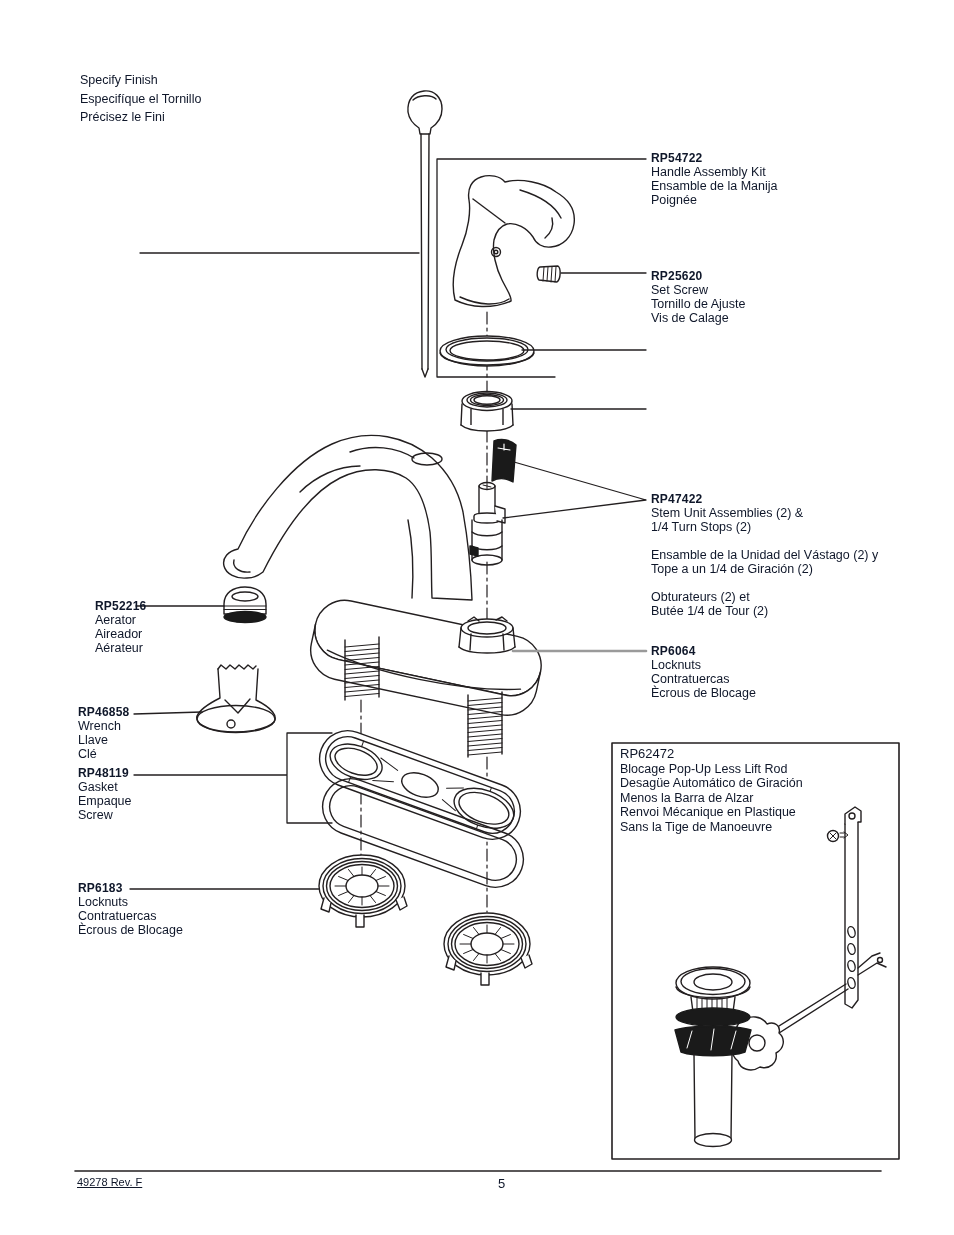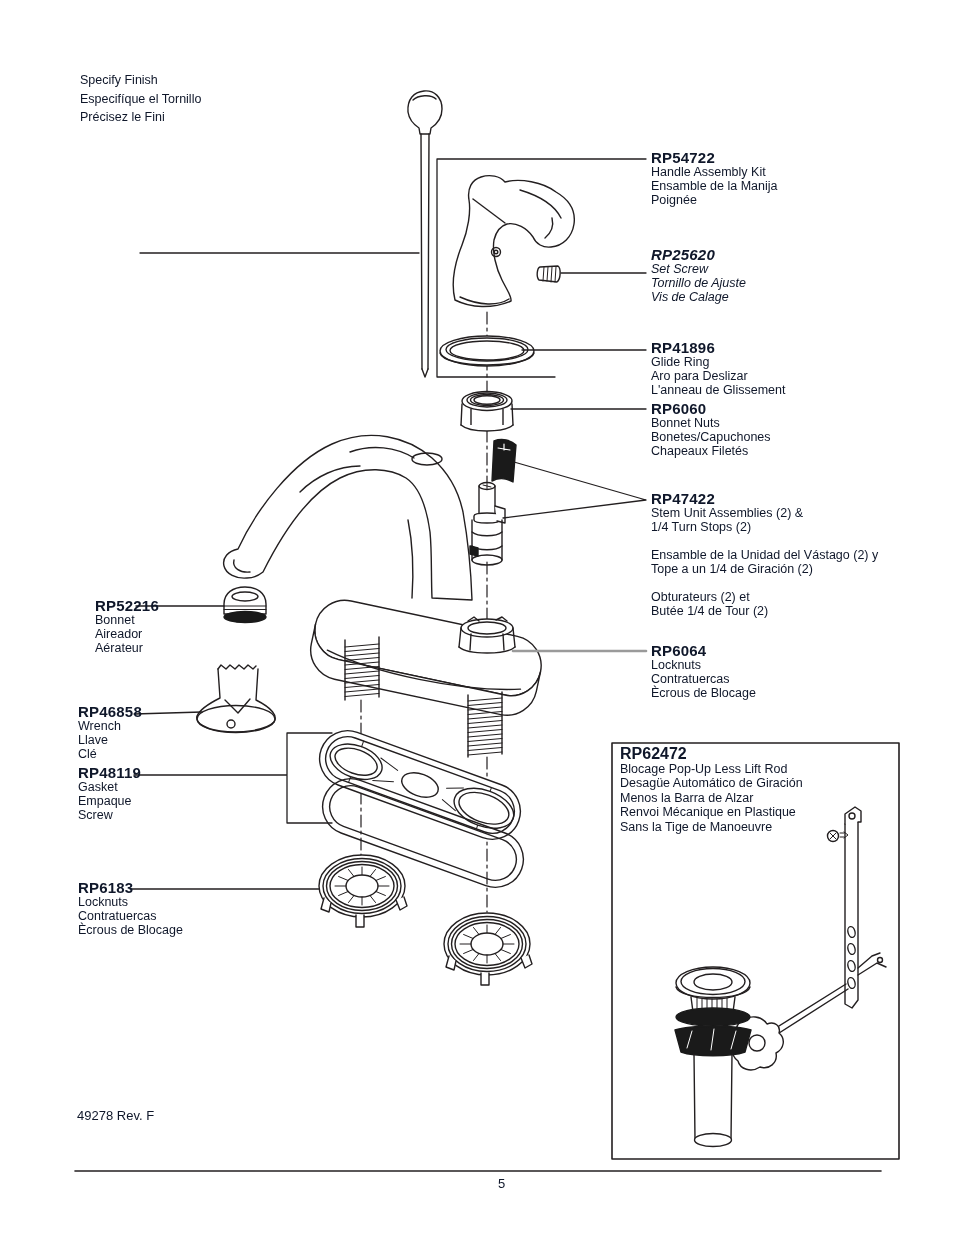--- a/index.html
+++ b/index.html
@@ -4,26 +4,26 @@
 <style>
   html,body{margin:0;padding:0;background:#e8e8e8;}
   .page{
     position:relative;width:954px;height:1235px;margin:0 auto;
     background:#ffffff;overflow:hidden;
     font-family:"Liberation Sans","DejaVu Sans",sans-serif;
     color:#0f172a;
   }
   svg.art{position:absolute;left:0;top:0;}
   .lbl{position:absolute;font-size:12.5px;line-height:14px;white-space:nowrap;}
-  .lbl .num{font-weight:bold;font-size:15px;letter-spacing:.2px;}
+  .lbl .num{font-weight:bold;font-size:12px;letter-spacing:.2px;}
   .lbl .line:empty{height:14px;}
   .note{position:absolute;font-size:12.5px;line-height:18.5px;white-space:nowrap;}
   .boxlbl{position:absolute;font-size:12.5px;line-height:14.5px;white-space:nowrap;}
-  .boxlbl .num{font-weight:bold;font-size:16px;}
-  .footer-left{position:absolute;left:77px;top:1108px;font-size:13px;}
+  .boxlbl .num{font-weight:normal;font-size:13px;}
+  .footer-left{position:absolute;left:77px;top:1176px;font-size:11px;text-decoration:underline;}
   .footer-page{position:absolute;left:498px;top:1176px;font-size:13px;}
 </style>
 </head>
 <body>
 
 <div class="page">
 
   <svg class="art" width="954" height="1235" viewBox="0 0 954 1235" fill="none" stroke="#231f20" stroke-width="1.4" stroke-linecap="round" stroke-linejoin="round">
 
     <g stroke-width="1.2" stroke-dasharray="12 4 3 4">
@@ -253,40 +253,28 @@
   </div>
 
 
   <div class="lbl" style="left:651px;top:151px;">
     <div class="num">RP54722</div>
     <div class="line">Handle Assembly Kit</div>
     <div class="line">Ensamble de la Manija</div>
     <div class="line">Poignée</div>
   </div>
 
-  <div class="lbl" style="left:651px;top:248px;font-style:italic;">
+  <div class="lbl" style="left:651px;top:269px;">
     <div class="num">RP25620</div>
     <div class="line">Set Screw</div>
     <div class="line">Tornillo de Ajuste</div>
     <div class="line">Vis de Calage</div>
   </div>
 
-  <div class="lbl" style="left:651px;top:341px;">
-    <div class="num">RP41896</div>
-    <div class="line">Glide Ring</div>
-    <div class="line">Aro para Deslizar</div>
-    <div class="line">L'anneau de Glissement</div>
-  </div>
-
-  <div class="lbl" style="left:651px;top:402px;">
-    <div class="num">RP6060</div>
-    <div class="line">Bonnet Nuts</div>
-    <div class="line">Bonetes/Capuchones</div>
-    <div class="line">Chapeaux Filetés</div>
-  </div>
+
 
   <div class="lbl" style="left:651px;top:492px;">
     <div class="num">RP47422</div>
     <div class="line">Stem Unit Assemblies (2) &amp;</div>
     <div class="line">1/4 Turn Stops (2)</div>
     <div class="line"></div>
     <div class="line">Ensamble de la Unidad del Vástago (2) y</div>
     <div class="line">Tope a un 1/4 de Giración (2)</div>
     <div class="line"></div>
     <div class="line">Obturateurs (2) et</div>
@@ -295,21 +283,21 @@
 
   <div class="lbl" style="left:651px;top:644px;">
     <div class="num">RP6064</div>
     <div class="line">Locknuts</div>
     <div class="line">Contratuercas</div>
     <div class="line">Ècrous de Blocage</div>
   </div>
 
   <div class="lbl" style="left:95px;top:599px;">
     <div class="num">RP52216</div>
-    <div class="line">Bonnet</div>
+    <div class="line">Aerator</div>
     <div class="line">Aireador</div>
     <div class="line">Aérateur</div>
   </div>
 
   <div class="lbl" style="left:78px;top:705px;">
     <div class="num">RP46858</div>
     <div class="line">Wrench</div>
     <div class="line">Llave</div>
     <div class="line">Clé</div>
   </div>

